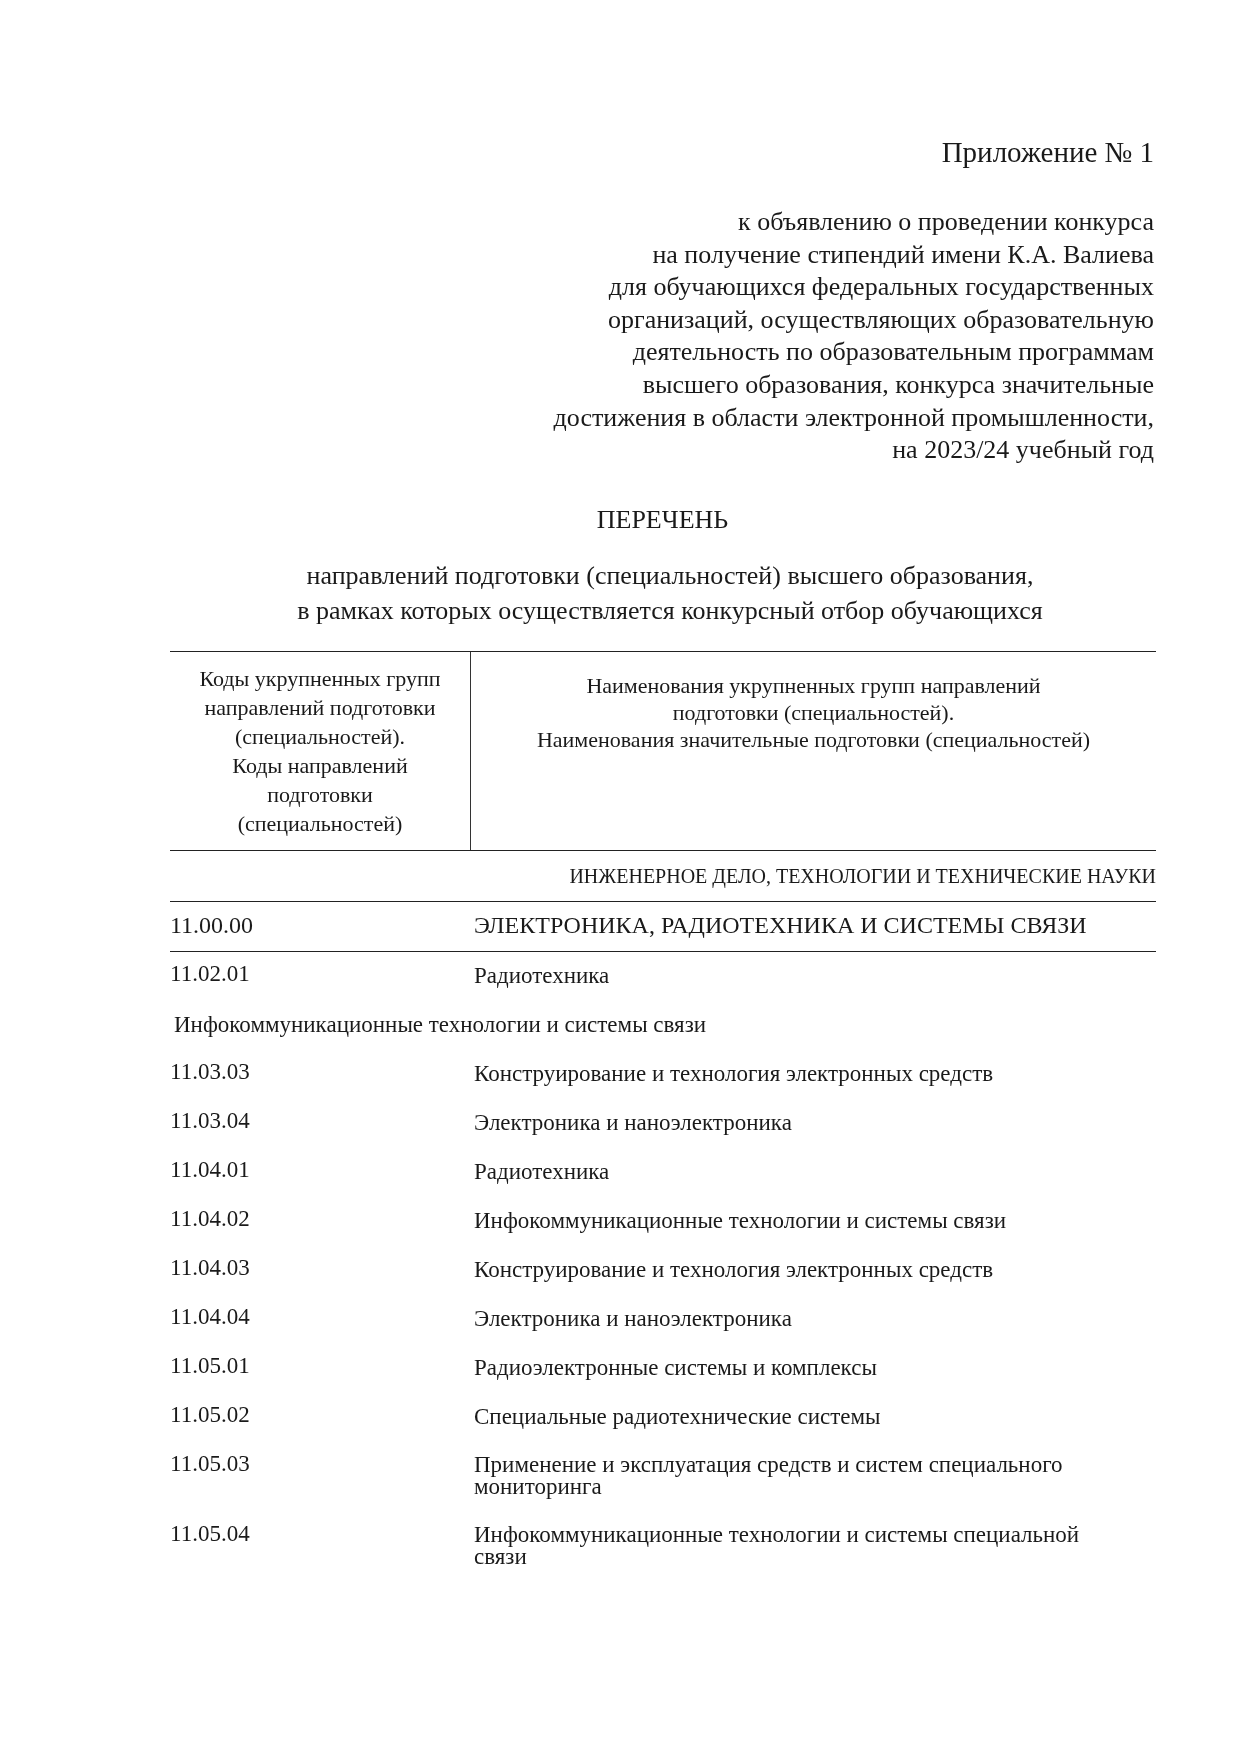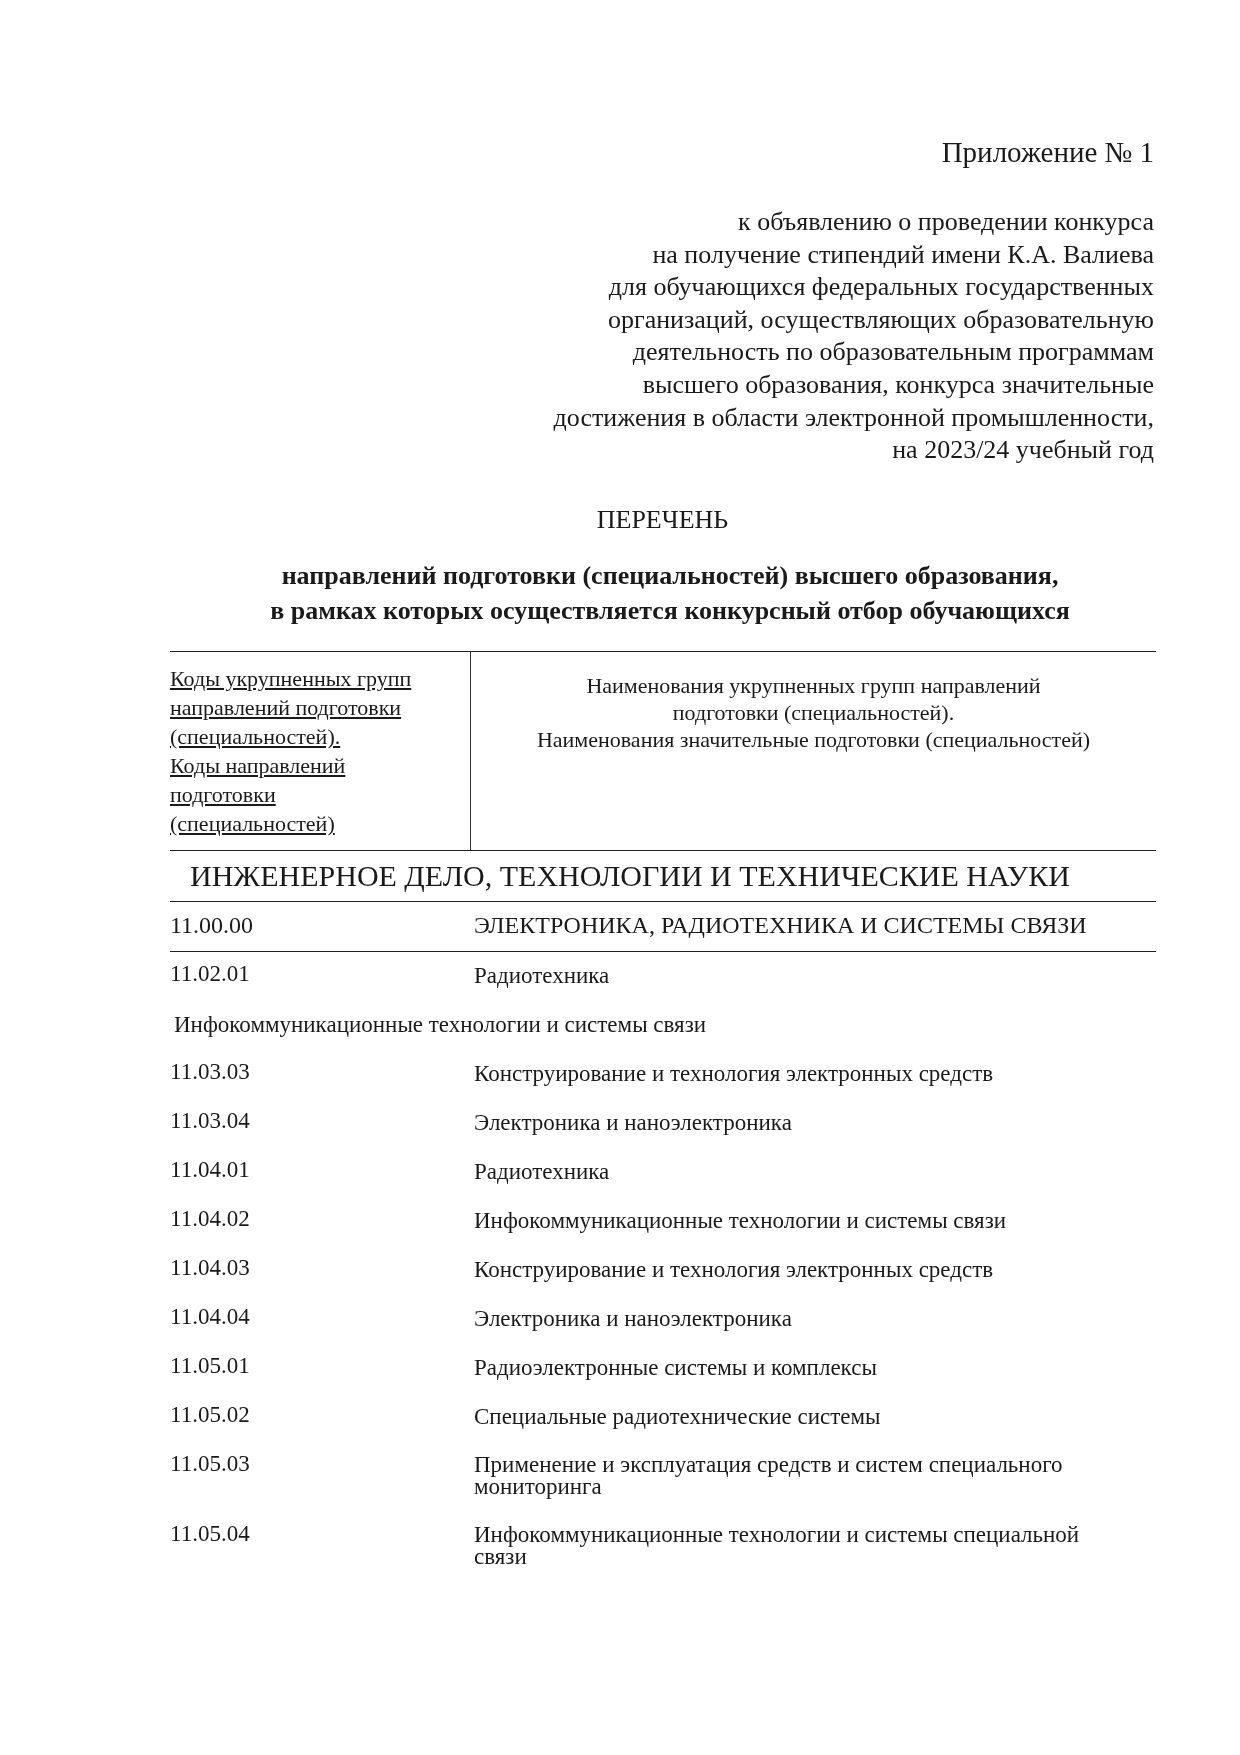--- a/index.html
+++ b/index.html
@@ -18,40 +18,40 @@
     }
     .intro div { white-space: nowrap; }
     .doc-title {
       position: absolute; left: 0; width: 1325px; top: 504px;
       text-align: center; font-size: 26px; line-height: 32px;
     }
     .doc-subtitle {
       position: absolute; left: 180px; width: 980px; top: 558px;
       text-align: center; font-size: 26px; line-height: 35px;
     }
-    .doc-subtitle div { white-space: nowrap; font-weight: bold; }
+    .doc-subtitle div { white-space: nowrap; }
 
     .table {
       position: absolute; left: 170px; top: 651px; width: 986px;
     }
     .thead {
       display: flex; border-top: 1.5px solid #222; border-bottom: 1.5px solid #222;
       height: 198px;
     }
     .th-code {
       width: 300px; border-right: 1.5px solid #333;
-      font-size: 22px; line-height: 29px; padding-top: 12px; text-decoration: underline;
+      text-align: center; font-size: 22px; line-height: 29px; padding-top: 12px;
     }
     .th-name {
       flex: 1; text-align: center; font-size: 22px; line-height: 27px; padding-top: 20px;
     }
     .th-code div, .th-name div { white-space: nowrap; }
     .section-row {
       height: 50px; border-bottom: 1.5px solid #222;
-      text-align: left; font-size: 30px; line-height: 50px; white-space: nowrap;
+      text-align: right; font-size: 20px; line-height: 50px; white-space: nowrap;
       padding-left: 20px;
     }
     .group-row {
       display: flex; height: 49px; border-bottom: 1.5px solid #222;
       font-size: 24px; line-height: 46px;
     }
     .code {
       width: 300px; white-space: nowrap; box-sizing: border-box; padding-right: 20px;
     }
     .name { flex: 1; padding-left: 4px; white-space: nowrap; }

